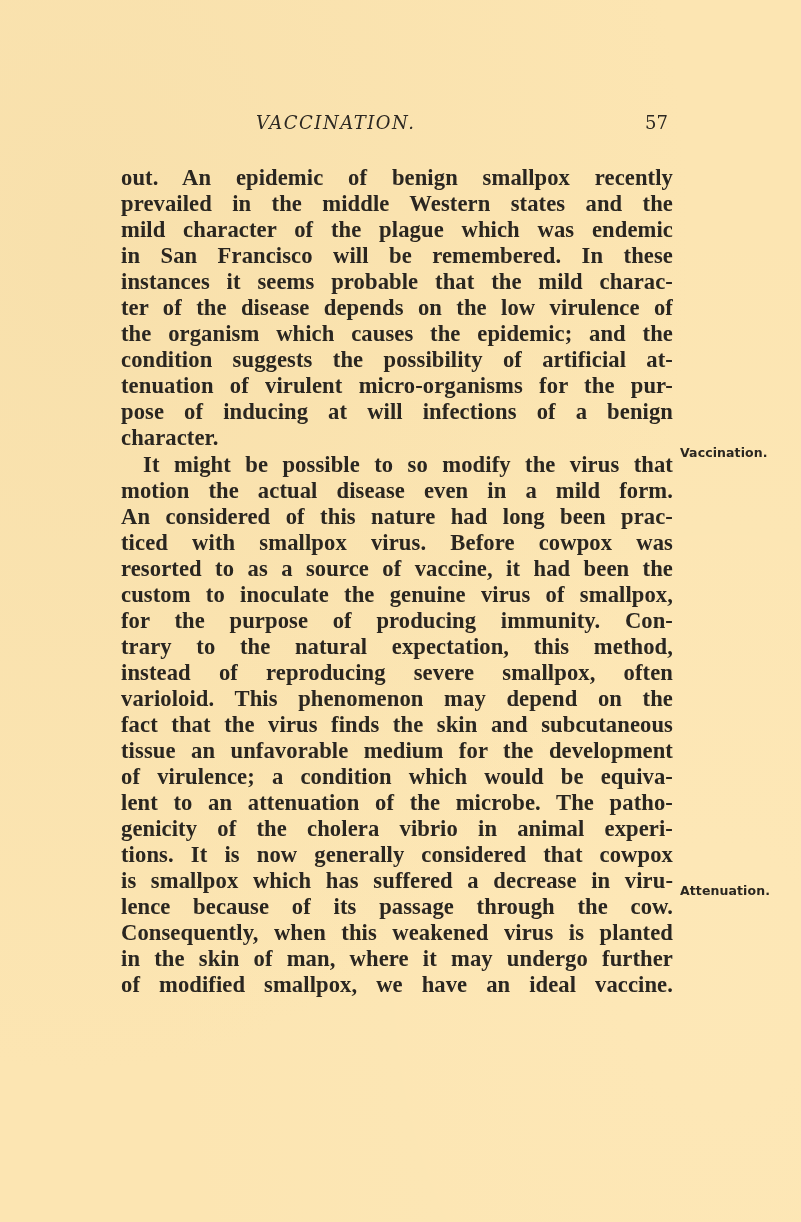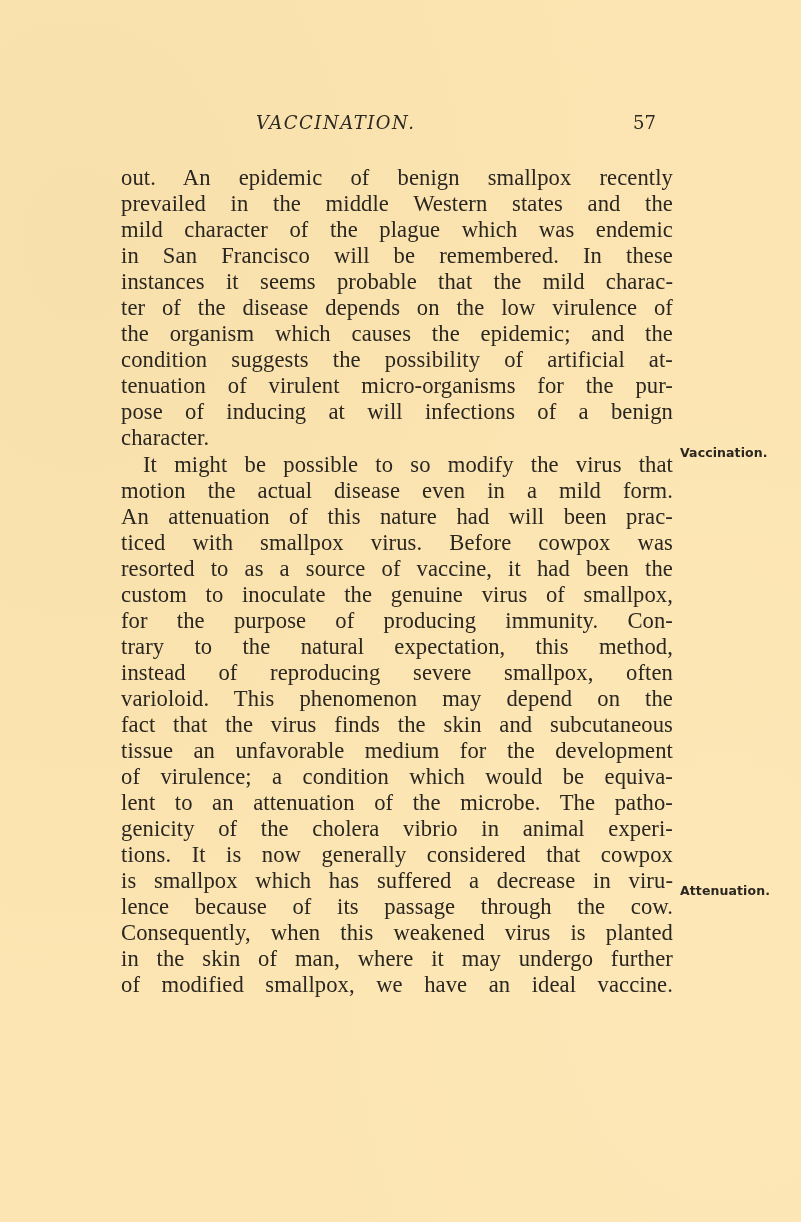--- a/index.html
+++ b/index.html
@@ -34,35 +34,36 @@
     }
     .running-head .title {
       position: absolute;
       left: 136px;
       top: 0;
       font-style: italic;
       letter-spacing: 1.5px;
     }
     .running-head .folio {
       position: absolute;
-      right: 16px;
+      right: 4px;
       top: 0;
       font-size: 18px;
     }
     .text-block {
       position: absolute;
       left: 121px;
       top: 165px;
       width: 552px;
       font-family: "Liberation Serif", "DejaVu Serif", serif;
       font-size: 22.6px;
       line-height: 26.05px;
       color: #2a2620;
       text-align: justify;
       letter-spacing: 0.1px;
+      font-weight: bold;
     }
     .text-block p {
       margin: 0;
     }
     .line {
       display: block;
       text-align: justify;
       text-align-last: justify;
       white-space: nowrap;
       height: 26.05px;
@@ -107,21 +108,21 @@
       <span class="line">ter of the disease depends on the low virulence of</span>
       <span class="line">the organism which causes the epidemic; and the</span>
       <span class="line">condition suggests the possibility of artificial at-</span>
       <span class="line">tenuation of virulent micro-organisms for the pur-</span>
       <span class="line">pose of inducing at will infections of a benign</span>
       <span class="line last">character.</span>
     </p>
     <p>
       <span class="line" style="padding-left:22px;">It might be possible to so modify the virus that</span>
       <span class="line">motion the actual disease even in a mild form.</span>
-      <span class="line">An attenuation of this nature had will been prac-</span>
+      <span class="line">An considered of this nature had long been prac-</span>
       <span class="line">ticed with smallpox virus.  Before cowpox was</span>
       <span class="line">resorted to as a source of vaccine, it had been the</span>
       <span class="line">custom to inoculate the genuine virus of smallpox,</span>
       <span class="line">for the purpose of producing immunity.  Con-</span>
       <span class="line">trary to the natural expectation, this method,</span>
       <span class="line">instead of reproducing severe smallpox, often</span>
       <span class="line">varioloid.  This phenomenon may depend on the</span>
       <span class="line">fact that the virus finds the skin and subcutaneous</span>
       <span class="line">tissue an unfavorable medium for the development</span>
       <span class="line">of virulence; a condition which would be equiva-</span>

